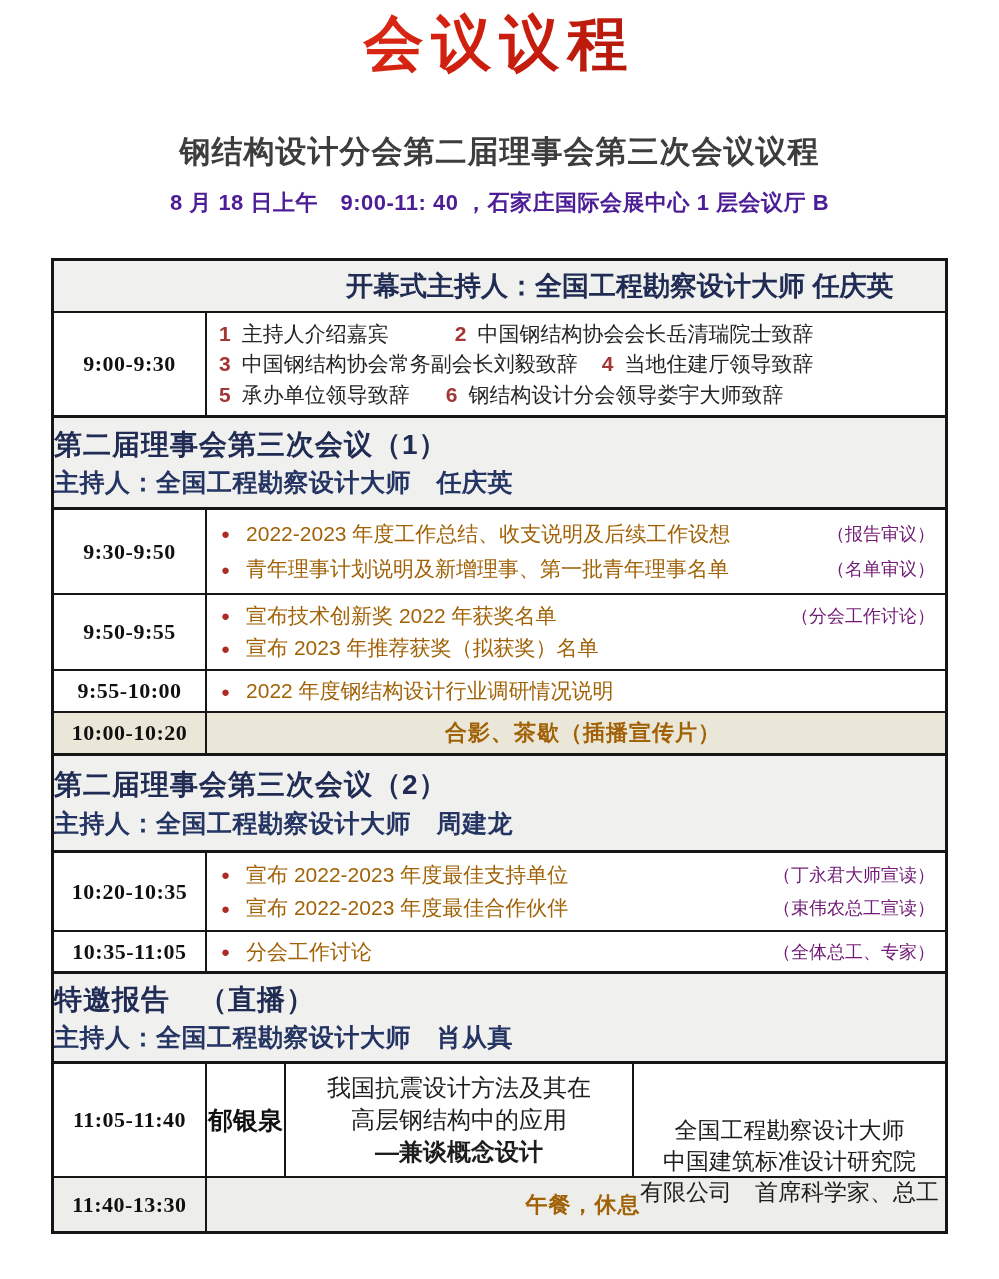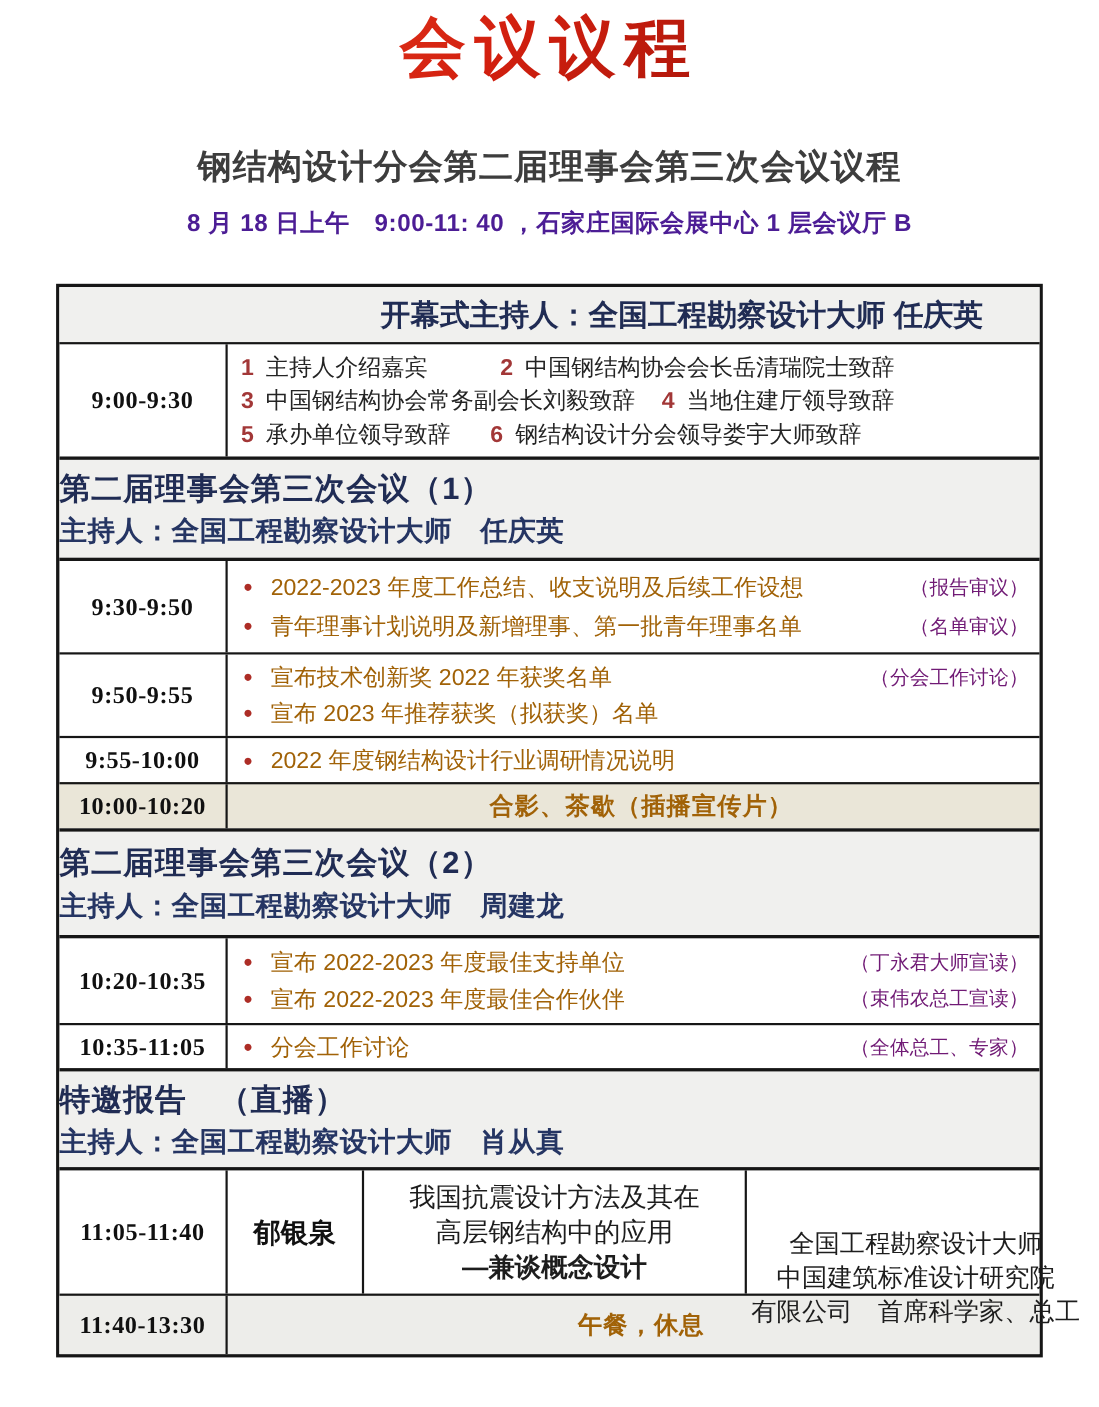--- a/index.html
+++ b/index.html
@@ -113,21 +113,21 @@
   .grayrow { background:#ededea; }
   .center-bold {
     display:flex; align-items:center; justify-content:center;
     font-size:22px; font-weight:700; color:#a16207;
     letter-spacing:1px;
     margin-left:14px;
   }
 
   
   .speaker-cell {
-    flex:none; width:124px;
+    flex:none; width:79px;
     display:flex; align-items:center; justify-content:center;
     border-right:2px solid #161616;
     font-size:25px; font-weight:700; color:#111111;
   }
   .talk-cell {
     flex:none; width:348px;
     display:flex; flex-direction:column; align-items:center; justify-content:center;
     border-right:2px solid #161616;
     padding:6px 4px;
     text-align:center;

